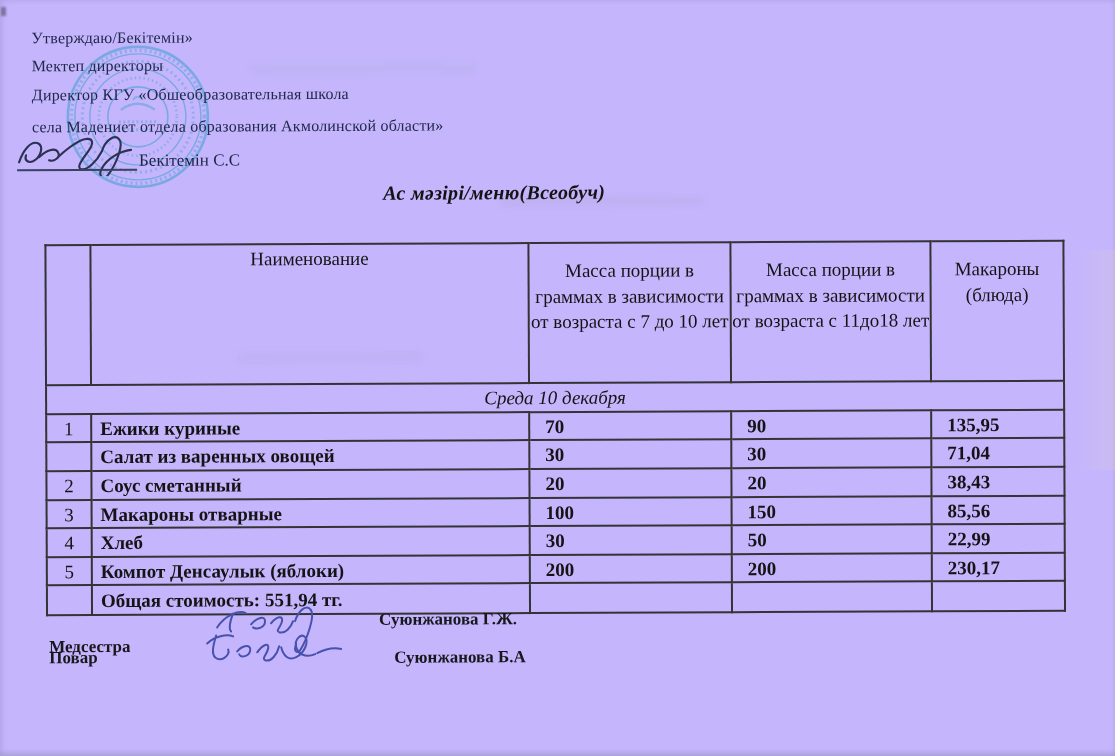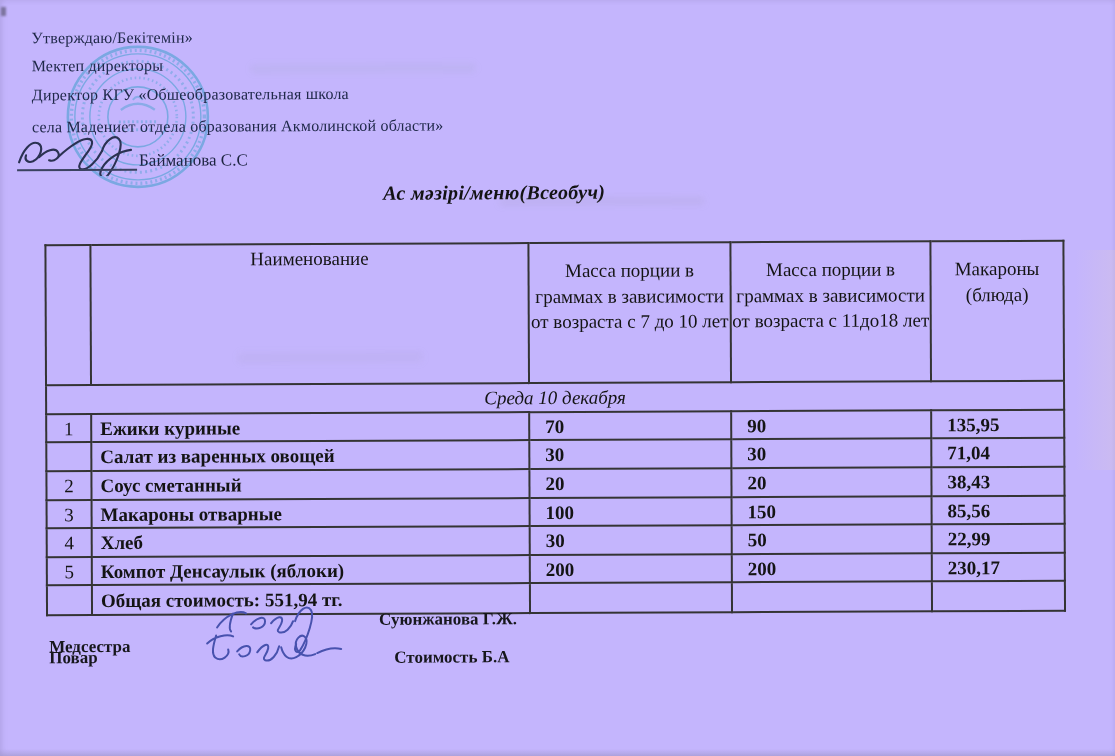--- a/index.html
+++ b/index.html
@@ -111,21 +111,21 @@
 
     <svg class="sig-head" viewBox="0 0 120 46">
       <g fill="none" stroke="#2b3252" stroke-width="2.1" stroke-linecap="round">
         <path d="M4,32 C8,20 16,10 23,13 C29,16 26,27 18,31 C13,33 9,30 11,25"></path>
         <path d="M24,27 C31,20 40,17 43,22 C46,27 39,32 34,30"></path>
         <path d="M44,26 C53,18 64,10 71,9 C78,8 79,13 74,20 C67,30 61,37 66,39 C72,41 82,31 87,21"></path>
         <path d="M87,21 C90,11 99,4 104,9 C109,14 102,33 93,45 C89,50 82,47 87,38 C92,29 105,21 116,20"></path>
       </g>
     </svg>
     <div class="sig-underline"></div>
-    <div class="approver">Байманова С.С</div>
+    <div class="approver">Бекітемін С.С</div>
 
     <div class="doc-title">Ас мәзірі/меню(Всеобуч)</div>
 
     <table class="menu">
       <colgroup>
         <col class="col-num">
           <col class="col-name">
           <col class="col-m710">
           <col class="col-m1118">
           <col class="col-cost">
@@ -189,21 +189,21 @@
         <td></td>
         <td></td>
         <td></td>
       </tr>
     </tbody>
       </table>
 
     <div class="ft-label ft-nurse-label">Медсестра</div>
     <div class="ft-label ft-nurse-name">Суюнжанова Г.Ж.</div>
     <div class="ft-label ft-cook-label">Повар</div>
-    <div class="ft-label ft-cook-name">Стоимость Б.А</div>
+    <div class="ft-label ft-cook-name">Суюнжанова Б.А</div>
 
     <svg class="sig-nurse" viewBox="0 0 128 56">
       <g fill="none" stroke="#4852ae" stroke-width="2" stroke-linecap="round">
         <path d="M8,30 C16,18 30,12 37,16 M24,16 C21,24 19,31 22,34"></path>
         <path d="M42,27 C48,20 56,18 56,24 C56,30 48,33 44,30"></path>
         <path d="M62,26 C68,19 74,18 73,24 C72,30 66,33 70,35 C76,37 82,30 84,24"></path>
         <path d="M86,24 C90,12 98,7 102,13 C106,19 98,42 91,53 C88,57 84,54 87,47"></path>
       </g>
     </svg>
     <svg class="sig-cook" viewBox="0 0 158 52">

